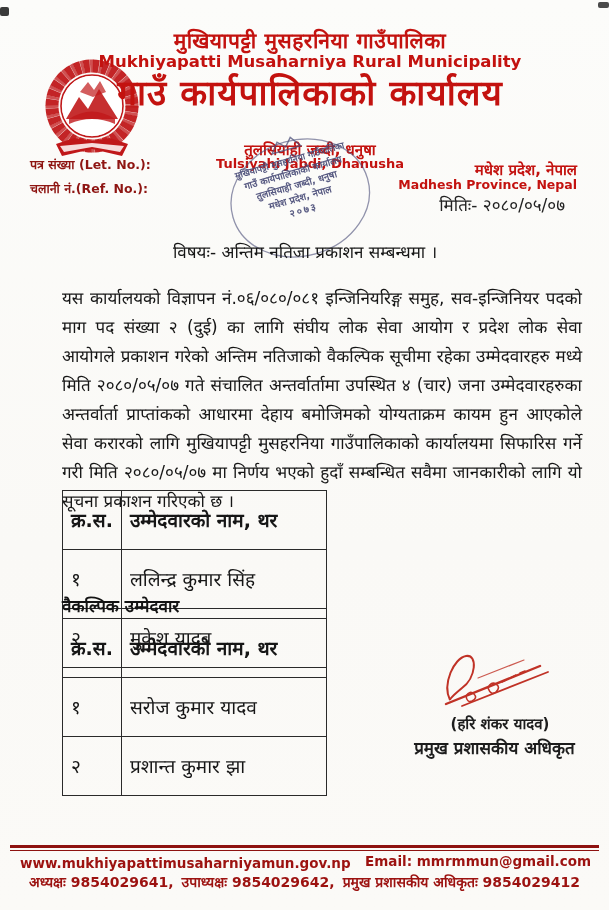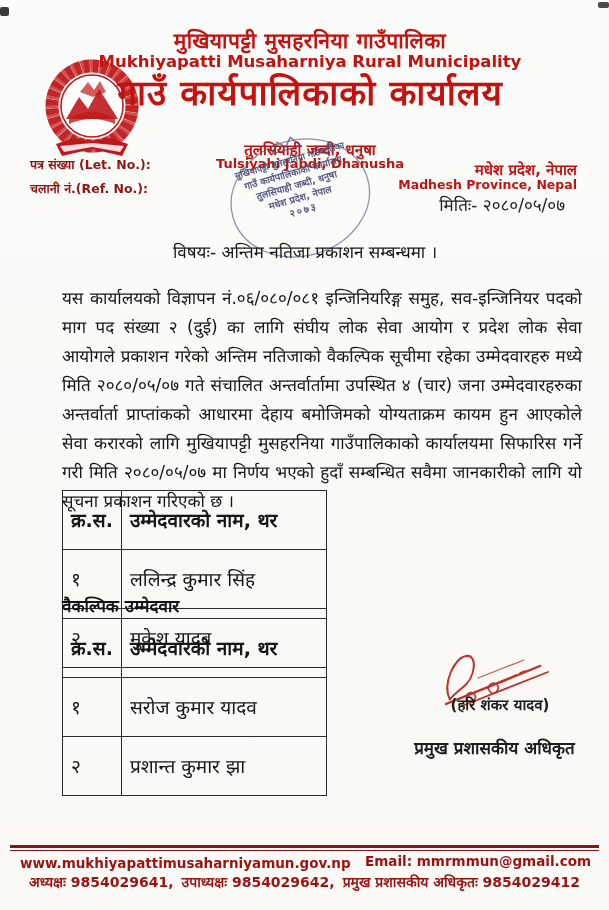--- a/index.html
+++ b/index.html
@@ -68,21 +68,21 @@
     padding:16px 8px;
     font-size:19px;color:#161616;
     vertical-align:middle;
   }
   table.cand td.c-sn{width:38px;}
   table.cand td.c-name{width:188px;}
   table.cand tr.hd td{font-weight:bold;}
 
   
   .sig-svg{left:432px;top:644px;width:128px;height:72px;}
-  .sig-name{left:400px;width:200px;top:694px;text-align:center;font-weight:bold;font-size:15px;}
+  .sig-name{left:400px;width:200px;top:713px;text-align:center;font-weight:bold;font-size:15px;}
   .sig-post{left:382px;width:225px;top:736px;text-align:center;font-weight:bold;font-size:17px;}
 
   
   .f-rule{left:10px;right:10px;top:845px;height:0;border-top:3px solid #8e1210;}
   .f-rule2{left:10px;right:10px;top:850px;height:0;border-top:1px solid #8e1210;}
   .f-web{left:20px;top:855px;font-size:13.5px;font-weight:bold;color:#9c1210;}
   .f-email{right:18px;top:853px;font-size:13.5px;font-weight:bold;color:#9c1210;}
   .f-phones{left:0;right:0;top:872px;display:flex;justify-content:center;gap:8px;
             font-size:14px;font-weight:bold;color:#9c1210;}
 

